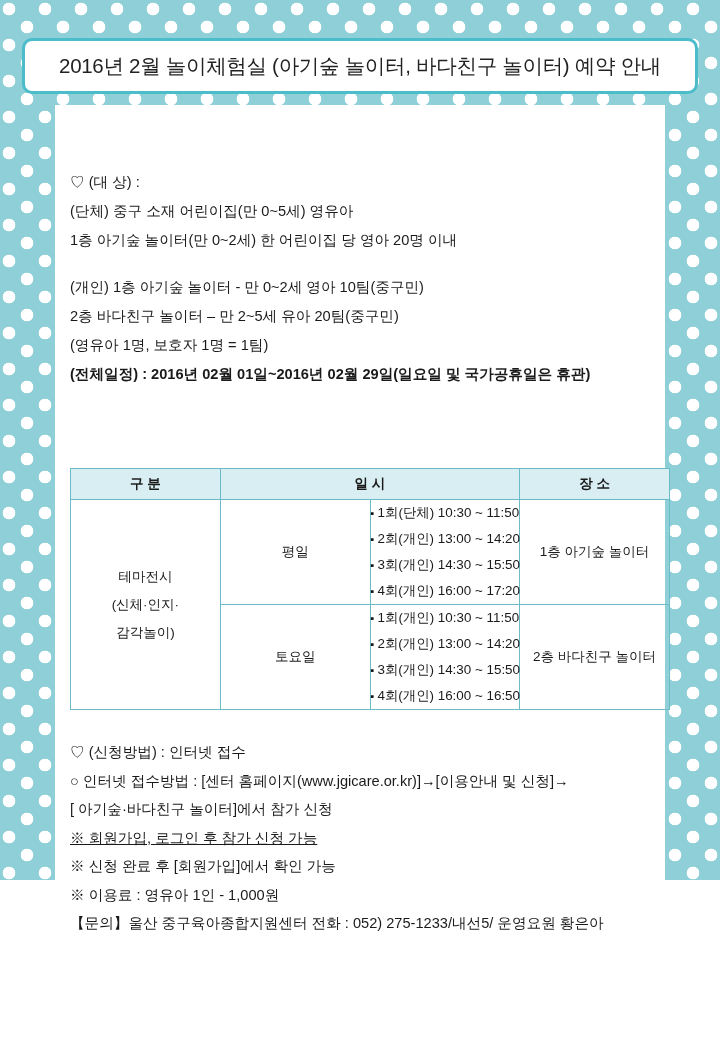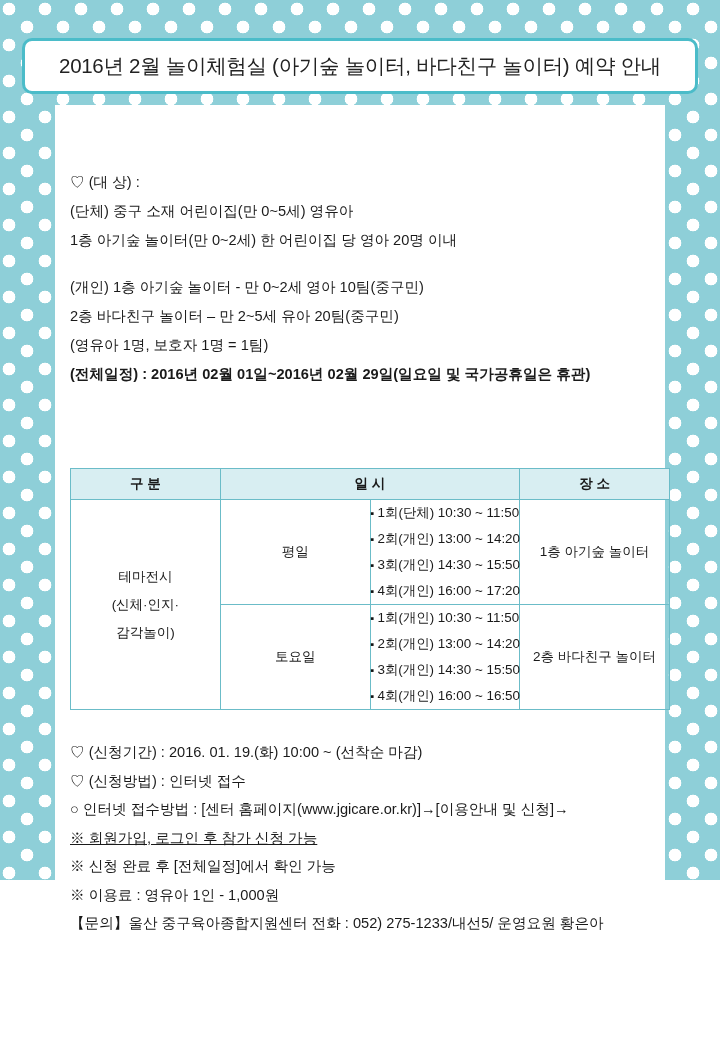--- a/index.html
+++ b/index.html
@@ -191,22 +191,22 @@
           <div class="t">2회(개인) 13:00 ~ 14:20</div>
           <div class="t">3회(개인) 14:30 ~ 15:50</div>
           <div class="t">4회(개인) 16:00 ~ 16:50</div>
         </td>
         <td class="place-cell">2층 바다친구 놀이터</td>
       </tr>
     </tbody>
   </table>
 
   <div id="lower-block">
-    <div class="line">♡ (신청기간) : 2016. 01. 19.(화) 10:00 ~ (선착순 마감)</div>
     <div class="line">♡ (신청방법) : 인터넷 접수</div>
     <div class="line">○  인터넷 접수방법 : [센터 홈페이지(www.jgicare.or.kr)]→[이용안내 및 신청]→</div>
+    <div class="line">[ 아기숲·바다친구 놀이터]에서 참가 신청</div>
     <div class="line underline">※ 회원가입, 로그인 후 참가 신청 가능</div>
-    <div class="line">※ 신청 완료 후 [전체일정]에서 확인 가능</div>
+    <div class="line">※ 신청 완료 후 [회원가입]에서 확인 가능</div>
     <div class="line">※ 이용료 : 영유아 1인 - 1,000원</div>
     <div class="line">【문의】울산 중구육아종합지원센터 전화 : 052) 275-1233/내선5/ 운영요원 황은아</div>
   </div>
 
 </div>
 
 </body></html>

